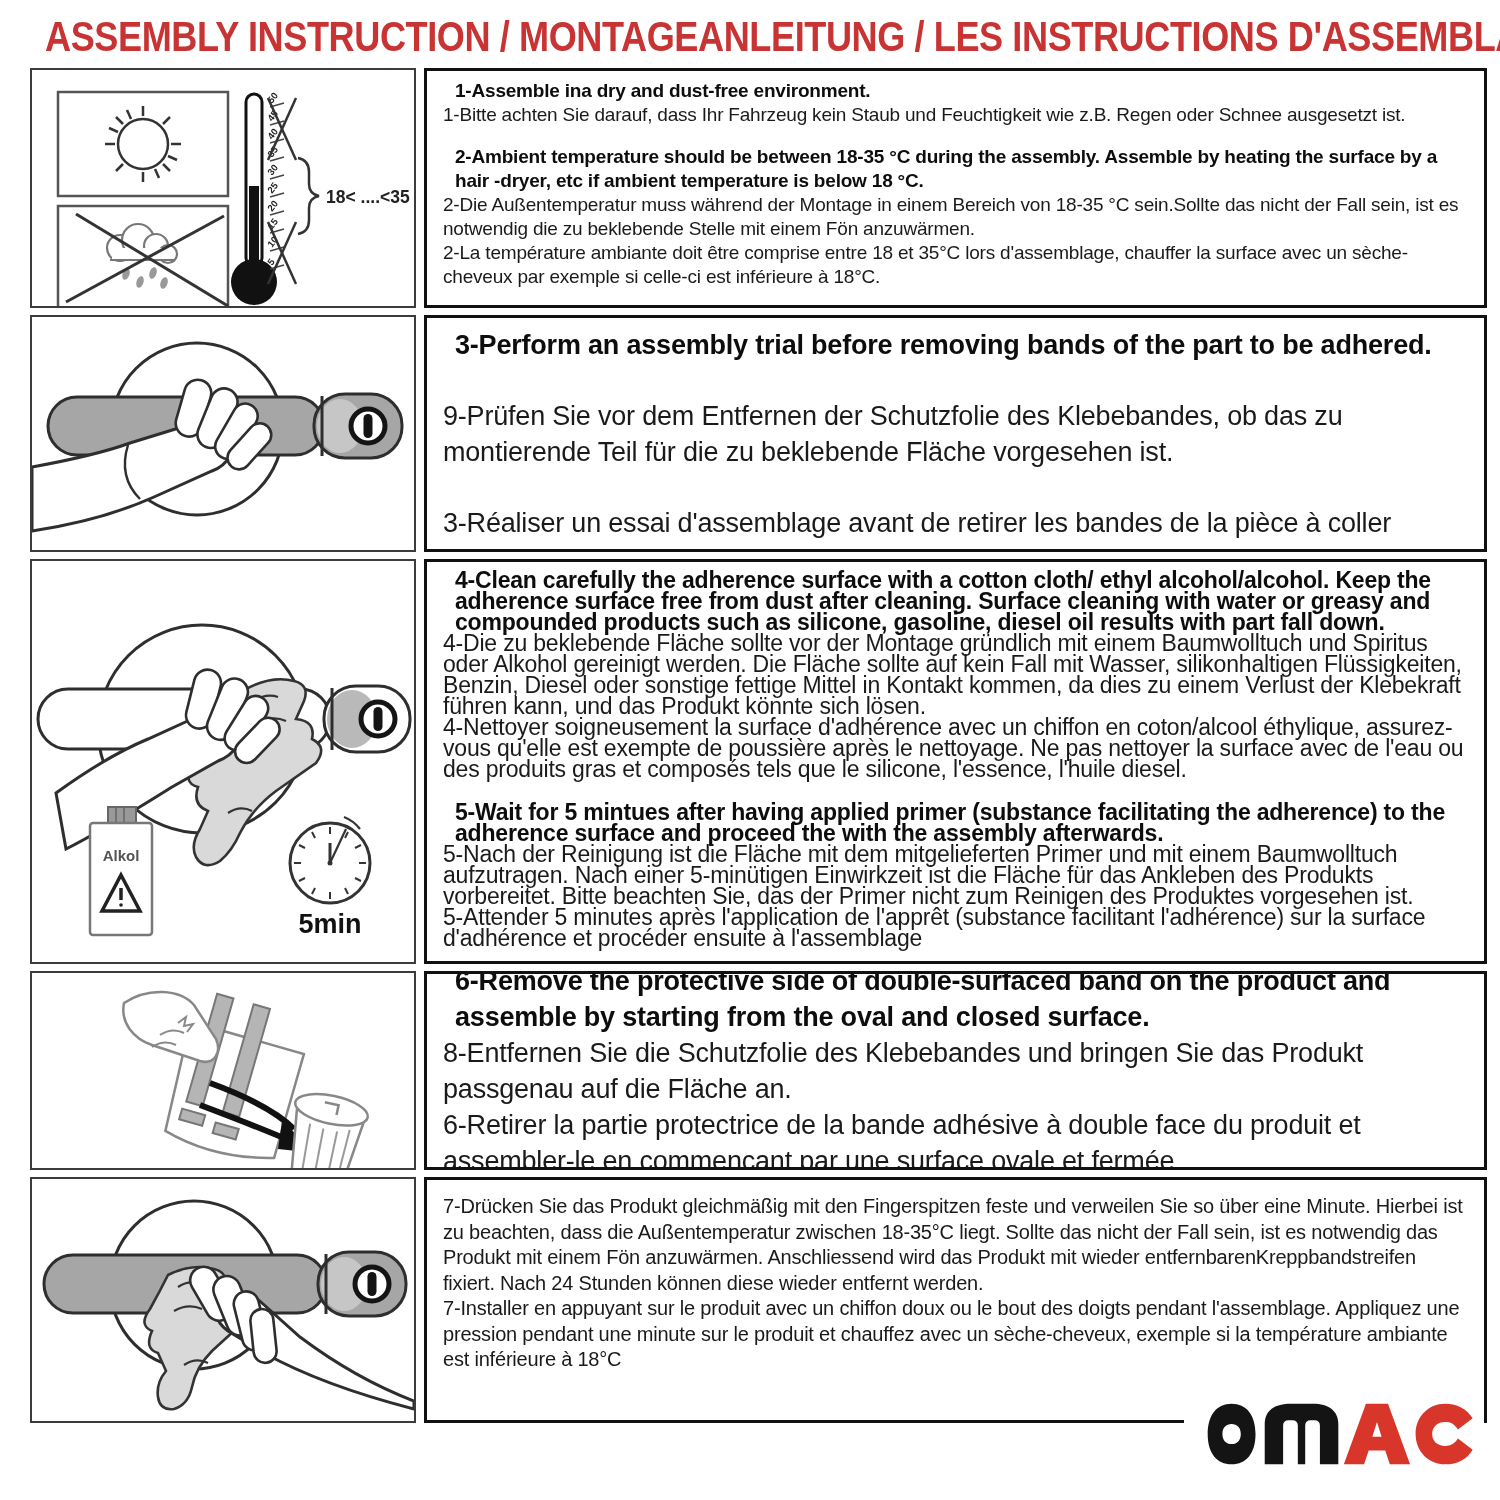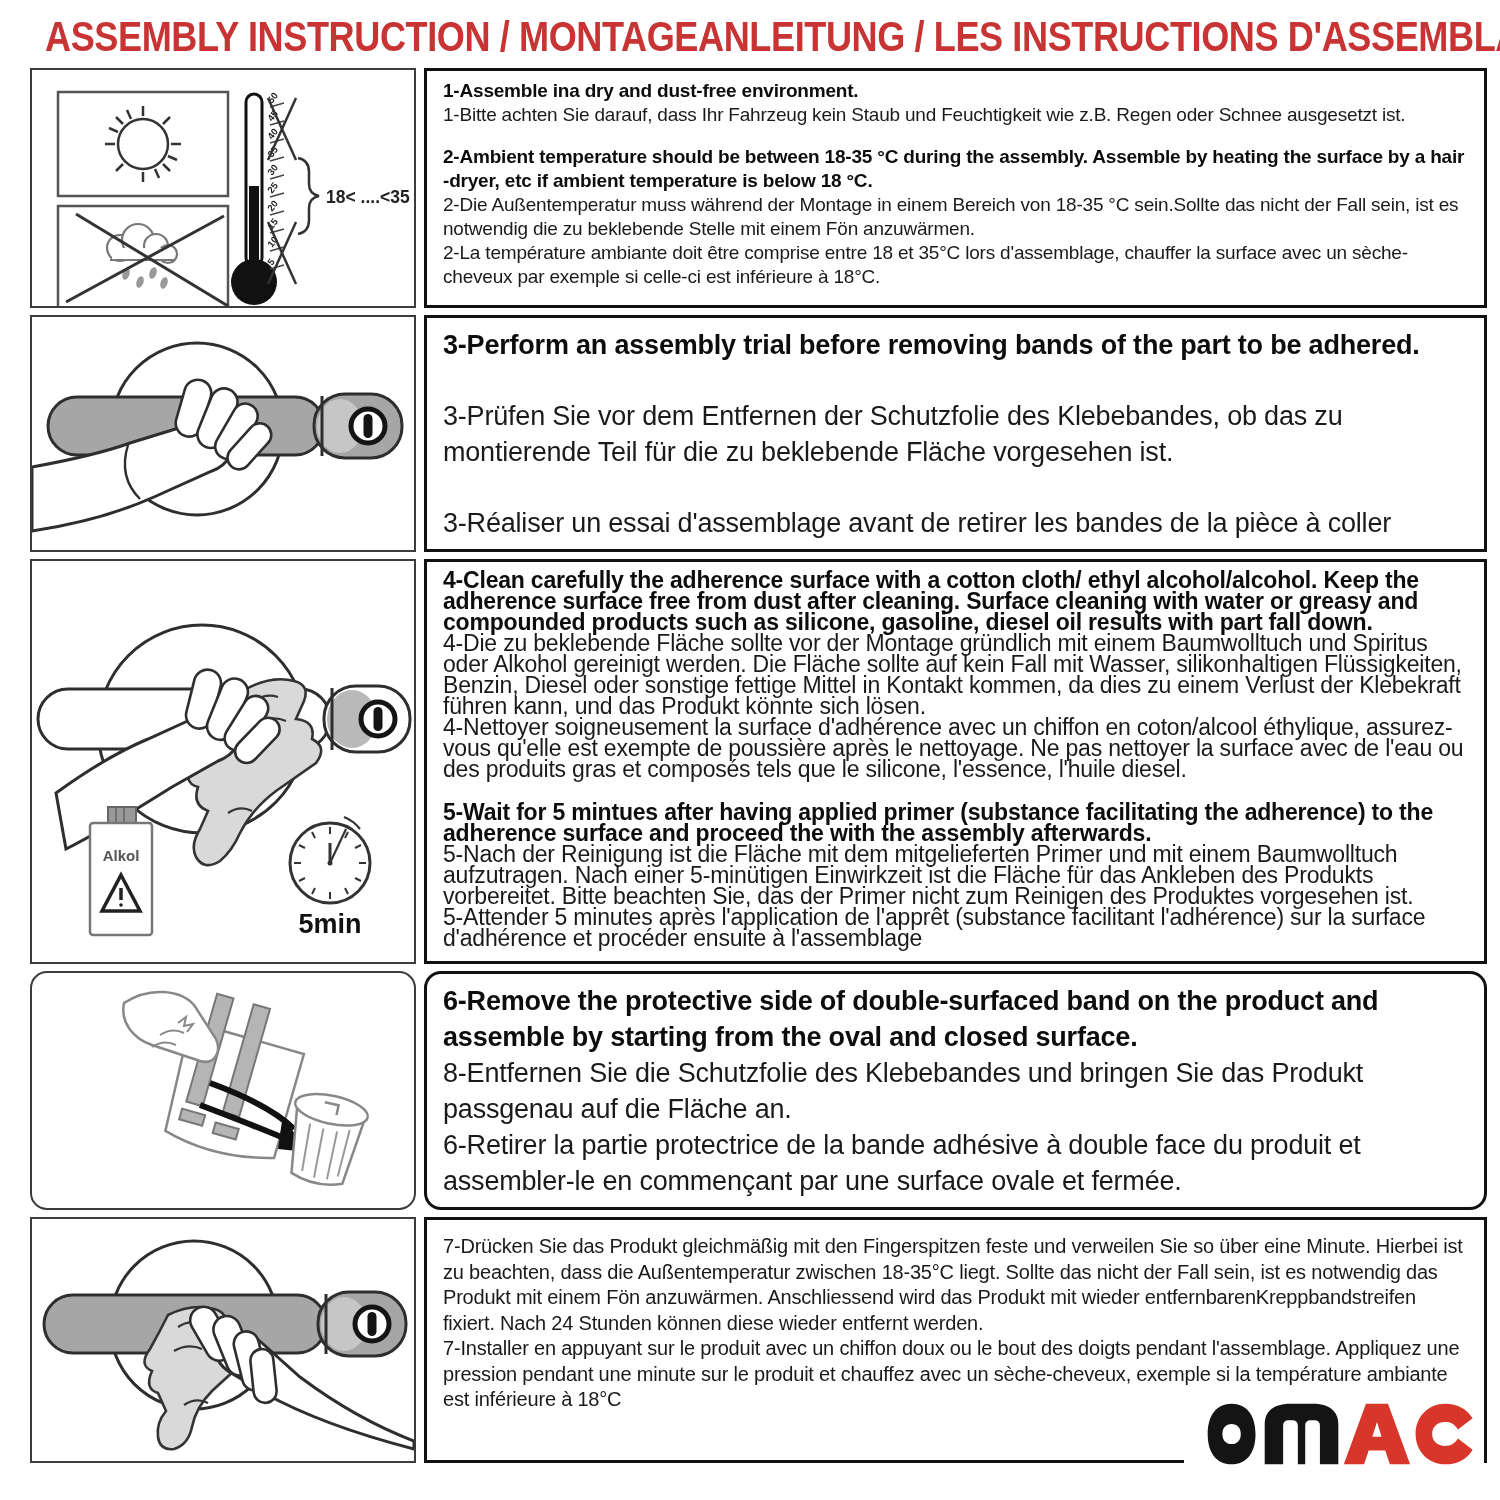--- a/index.html
+++ b/index.html
@@ -19,31 +19,31 @@
     width:386px;flex:0 0 386px;border:2px solid #3c3c3c;background:#fff;
     box-sizing:border-box;overflow:hidden;
   }
   .tbox{
     flex:1;border:3px solid #111;background:#fff;box-sizing:border-box;
     padding:8px 16px;overflow:hidden;
   }
   .r1 .illus,.r1 .tbox{height:240px;}
   .r2 .illus,.r2 .tbox{height:237px;gap:35px;}
   .r3 .illus,.r3 .tbox{height:405px;}
-  .r4 .illus,.r4 .tbox{height:239px;border-radius:17px;}
+  .r4 .illus,.r4 .tbox{height:199px;}
   .r5 .illus,.r5 .tbox{height:246px;}
   .tbox p{margin:0;letter-spacing:-0.2px;}
   .r1 .tbox p{font-size:19px;line-height:24px;}
   .r3 .tbox p{font-size:23px;line-height:21px;}
   .r5 .tbox p{font-size:20px;line-height:25.5px;}
   .r2 .tbox{display:flex;flex-direction:column;justify-content:center;}
   .r4 .tbox{display:flex;flex-direction:column;justify-content:center;}
   .r2 .tbox p,.r4 .tbox p{font-size:27px;line-height:36px;}
   .r5 .tbox{padding-top:14px;}
-  p.b{font-weight:700;color:#0d0d0d;}
+  p.b{font-weight:700;color:#0d0d0d;margin-left:12px;}
   .gap{height:22px;}
   .gap-s{height:18px;}
   svg{display:block;}
   .logo{
     position:absolute;right:16px;bottom:28px;background:#fff;
     padding:2px 4px 2px 20px;z-index:5;
   }
 </style>
 </head>
 <body>
@@ -165,21 +165,21 @@
           <rect x="148" y="62" width="27" height="58" rx="13.5" fill="#fff" stroke="#2e2e2e" stroke-width="2.6" transform="rotate(16 161 91)"></rect>
           <rect x="172" y="70" width="27" height="62" rx="13.5" fill="#fff" stroke="#2e2e2e" stroke-width="2.6" transform="rotate(22 185 101)"></rect>
           <rect x="192" y="84" width="25" height="60" rx="12.5" fill="#fff" stroke="#2e2e2e" stroke-width="2.6" transform="rotate(30 204 114)"></rect>
           <rect x="206" y="102" width="23" height="54" rx="11.5" fill="#fff" stroke="#2e2e2e" stroke-width="2.6" transform="rotate(42 217 129)"></rect>
           <path d="M96 128 Q86 160 108 182" fill="none" stroke="#2e2e2e" stroke-width="2.4"></path>
         </g>
       </svg>
     </div>
     <div class="tbox">
       <p class="b">3-Perform an assembly trial before removing bands of the part to be adhered.</p>
-      <p>3-Prüfen Sie vor dem Entfernen der Schutzfolie des Klebebandes, ob das zu montierende Teil für die zu beklebende Fläche vorgesehen ist.</p>
+      <p>9-Prüfen Sie vor dem Entfernen der Schutzfolie des Klebebandes, ob das zu montierende Teil für die zu beklebende Fläche vorgesehen ist.</p>
       <p>3-Réaliser un essai d'assemblage avant de retirer les bandes de la pièce à coller</p>
     </div>
   </div>
 
   <div class="row r3">
     <div class="illus">
       <svg width="382" height="401" viewBox="0 0 382 401">
         <circle cx="170" cy="168" r="104" fill="#fff" stroke="#2e2e2e" stroke-width="3"></circle>
         <g>
           <rect x="6" y="128" width="292" height="60" rx="30" fill="#fff" stroke="#2e2e2e" stroke-width="3"></rect>

